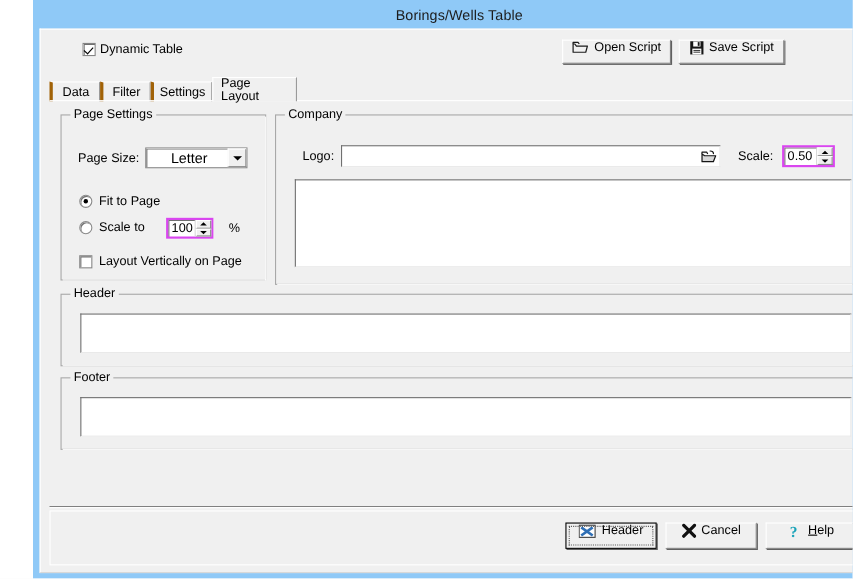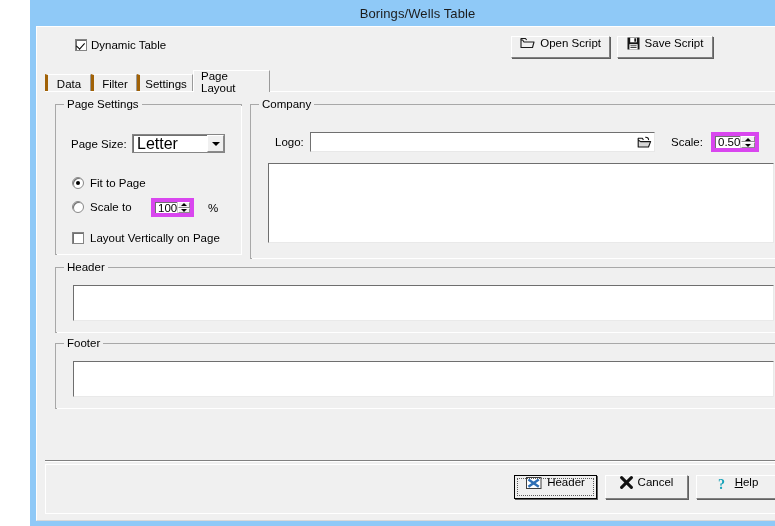--- a/index.html
+++ b/index.html
@@ -193,24 +193,25 @@
     border: 1px solid #858585;
     box-shadow: inset 1px 1px 0 #707070, inset -1px -1px 0 #ffffff;
     box-sizing: border-box;
     display: flex;
     align-items: center;
     cursor: default;
   }
   .combo .cval {
     flex: 1;
     padding-left: 4px;
-    font-size: 16px;
+    font-size: 13px;
     color: #000;
     overflow: hidden;
     white-space: nowrap;
+    text-align: center;
   }
   .combo .cbtn {
     width: 17px;
     height: 100%;
     background: #f0f0f0;
     border: 1px solid #8a8a8a;
     border-top-color: #ffffff;
     border-left-color: #ffffff;
     box-sizing: border-box;
     display: flex;
@@ -246,21 +247,21 @@
     position: absolute;
     display: flex;
     align-items: center;
     gap: 6px;
   }
 
   .spin {
     position: absolute;
     display: flex;
     background: #ffffff;
-    border: 4px solid #d946ef;
+    border: 2px solid #d946ef;
     box-shadow: inset 1px 1px 0 #707070;
     box-sizing: border-box;
   }
   .spin .sval {
     flex: 1;
     padding-left: 3px;
     font-size: 11.5px;
     display: flex;
     align-items: center;
   }

